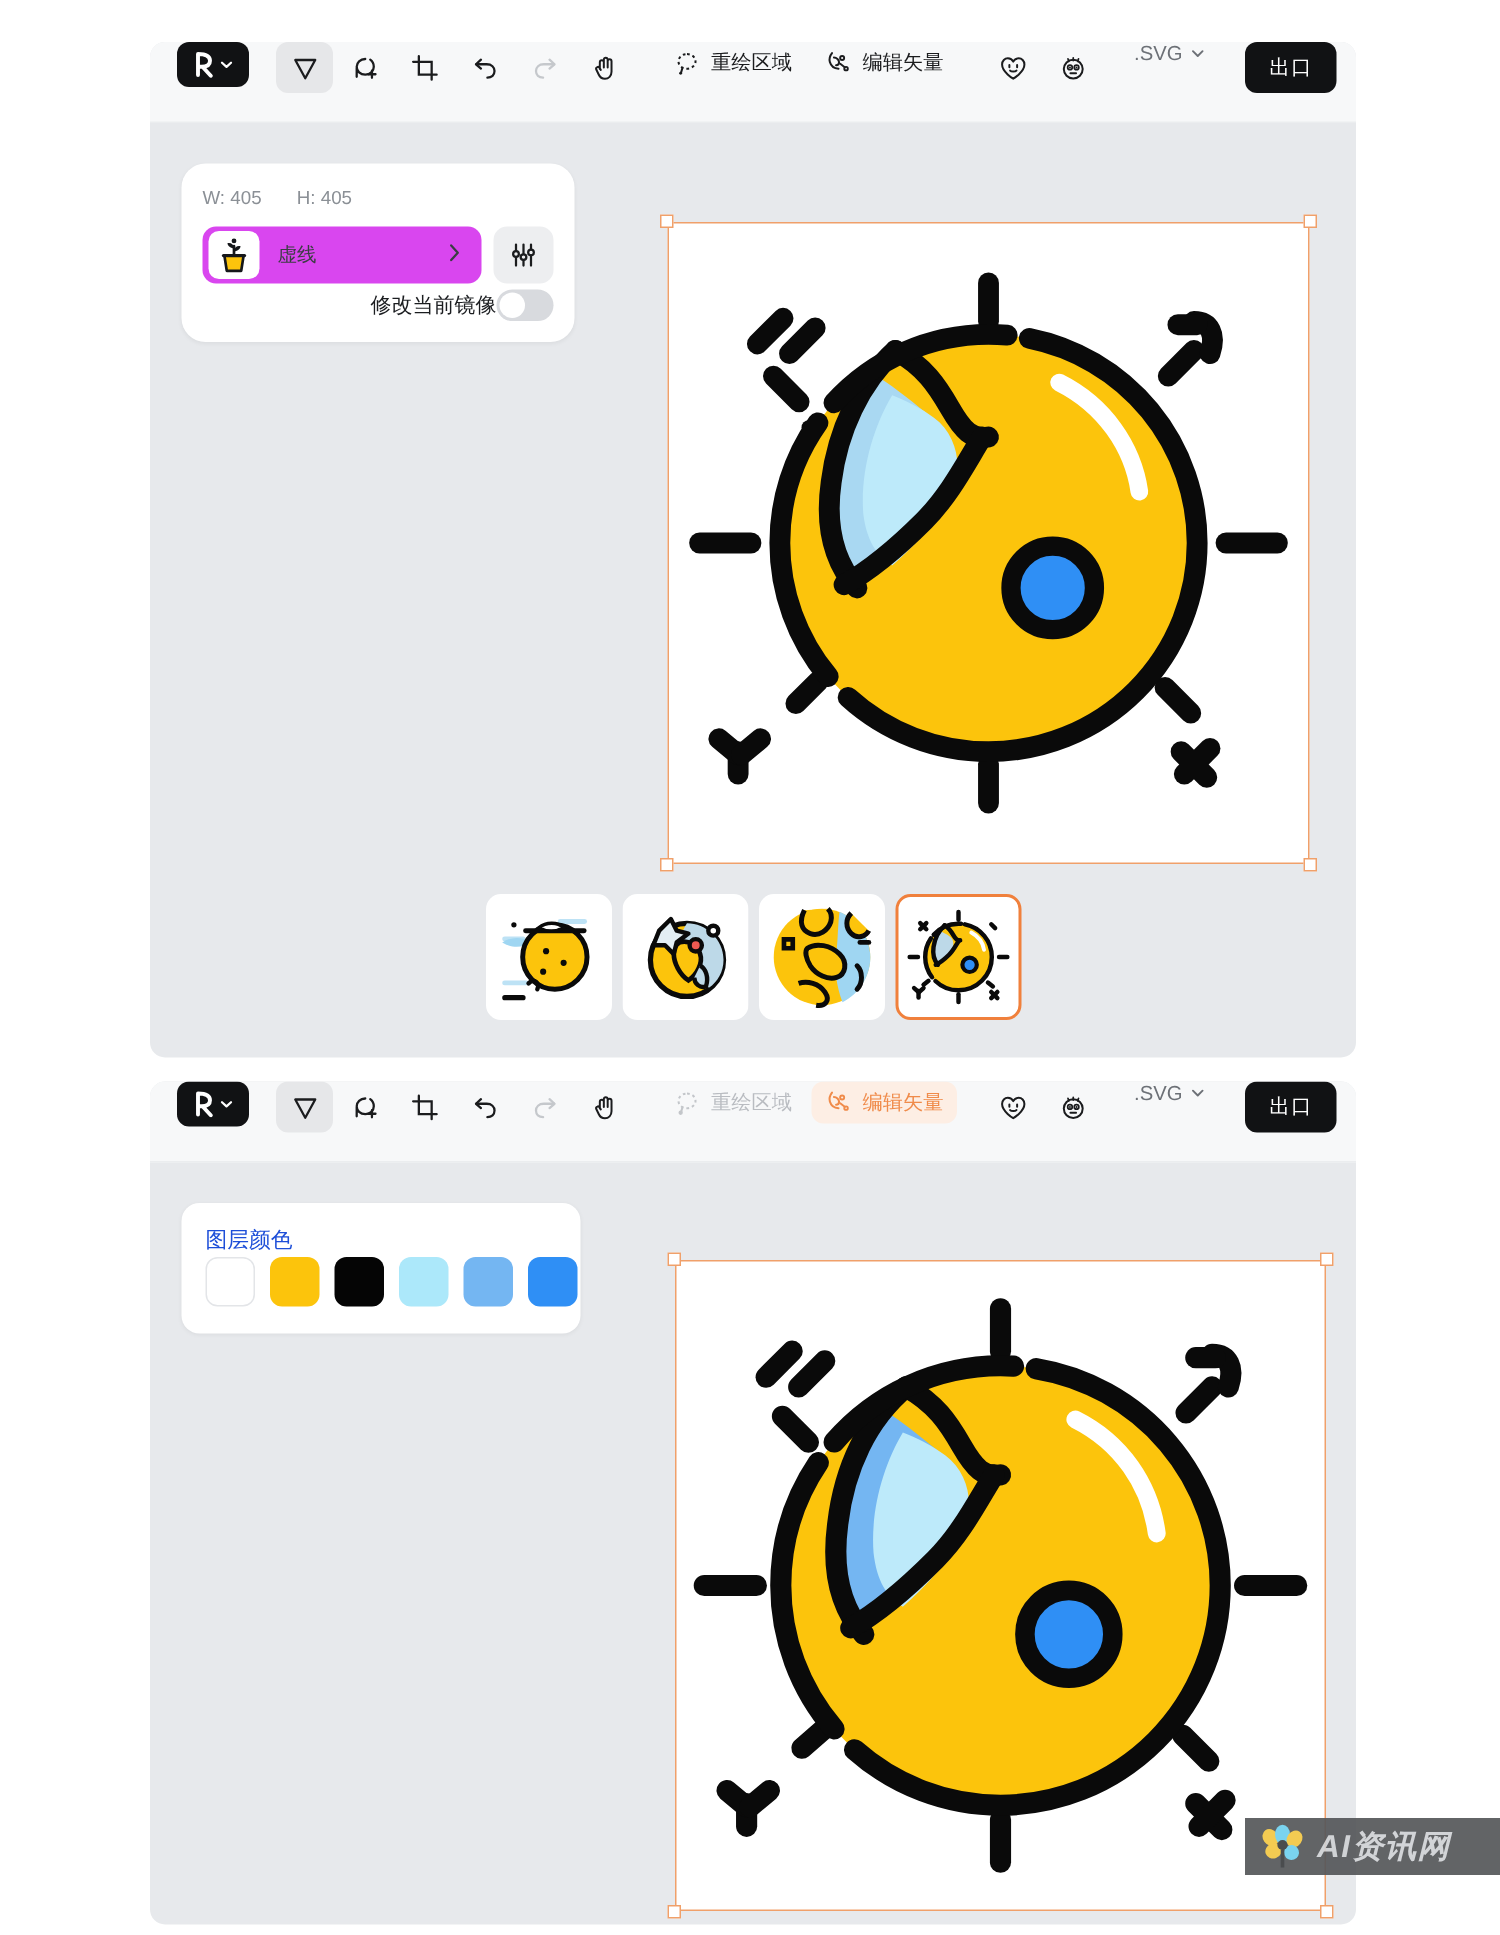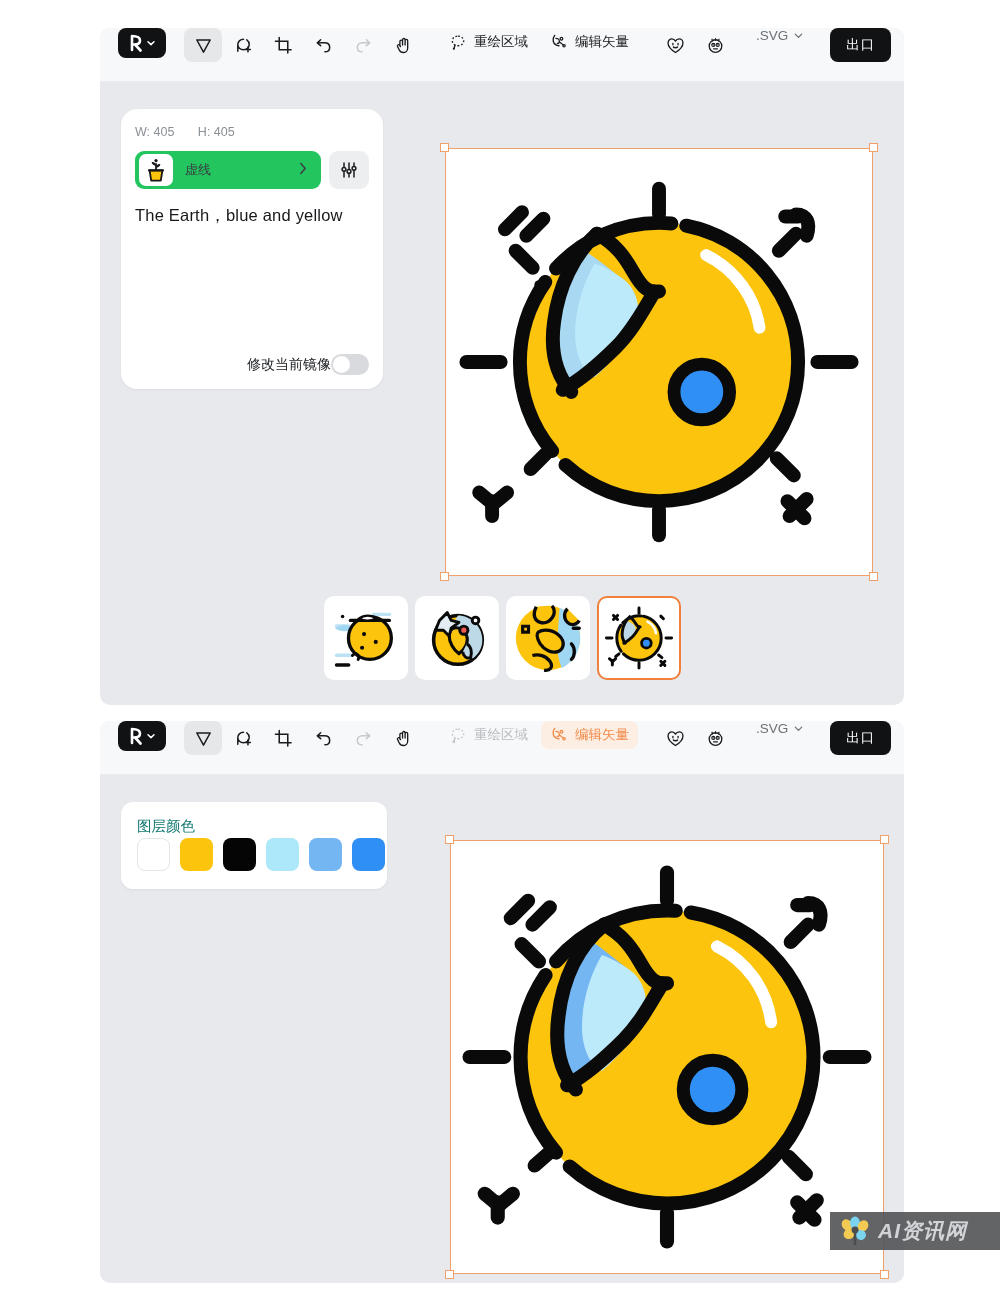--- a/index.html
+++ b/index.html
@@ -69,21 +69,21 @@
   .side-card{
     position:absolute;left:21px;top:27px;width:262px;
     background:#fff;border-radius:16px;
     padding:16px 14px 14px 14px;box-sizing:border-box;
     box-shadow:0 1px 3px rgba(0,0,0,.05);
   }
   .dims{font-size:12.5px;color:#8b9096;margin-bottom:12px;}
   .dims span{margin-right:20px;}
   .style-row{display:flex;align-items:center;gap:8px;}
   .style-sel{
-    flex:1 1 auto;height:38px;background:#22c55e;border-radius:9px;
+    flex:1 1 auto;height:38px;background:#d946ef;border-radius:9px;
     display:flex;align-items:center;padding:0 4px 0 4px;box-sizing:border-box;
     cursor:pointer;
   }
   .style-thumb{
     width:34px;height:32px;background:#fff;border-radius:7px;
     display:flex;align-items:center;justify-content:center;flex:0 0 auto;
   }
   .style-name{flex:1 1 auto;font-size:13px;color:#3a3d42;padding-left:12px;}
   .chev{color:#3a3d42;font-size:14px;padding-right:10px;}
   .adjust-btn{
@@ -109,21 +109,21 @@
     border-radius:8px;display:flex;align-items:center;justify-content:center;
     font-size:14.5px;cursor:pointer;letter-spacing:1px;
   }
 
   
   .color-card{
     position:absolute;left:21px;top:27px;width:266px;
     background:#fff;border-radius:12px;padding:15px 16px 18px 16px;box-sizing:border-box;
     box-shadow:0 1px 3px rgba(0,0,0,.05);
   }
-  .color-title{font-size:14.5px;color:#0f766e;margin-bottom:2px;}
+  .color-title{font-size:14.5px;color:#1d4ed8;margin-bottom:2px;}
   .swatches{display:flex;gap:10px;}
   .sw{width:33px;height:33px;border-radius:8px;cursor:pointer;flex:0 0 auto;}
   .sw.white{background:#fff;border:1px solid #e3e5e8;box-sizing:border-box;}
 
   
   .canvas-wrap{position:absolute;}
   .canvas-wrap.one{left:345px;top:66px;width:428px;height:428px;}
   .canvas-wrap.two{left:350px;top:65px;width:434px;height:434px;}
   .canvas-frame{
     position:absolute;inset:0;border:1.5px solid #f0a06a;box-sizing:border-box;
@@ -303,21 +303,20 @@
           <div class="adjust-btn">
             <svg width="20" height="20" viewBox="0 0 20 20">
               <path d="M5 3 L5 7.2 M5 11.4 L5 17 M10 3 L10 9.2 M10 13.4 L10 17 M15 3 L15 6.2 M15 10.4 L15 17" stroke="#1b1c1e" stroke-width="1.5" stroke-linecap="round"></path>
               <circle cx="5" cy="9.3" r="1.9" stroke="#1b1c1e" stroke-width="1.5" fill="none"></circle>
               <circle cx="10" cy="11.4" r="1.9" stroke="#1b1c1e" stroke-width="1.5" fill="none"></circle>
               <circle cx="15" cy="8.3" r="1.9" stroke="#1b1c1e" stroke-width="1.5" fill="none"></circle>
             </svg>
           </div>
         </div>
 
-        <div class="prompt">The Earth，blue and yellow</div>
 
         <div class="mirror-row">
           <div class="mirror-lbl">修改当前镜像</div>
           <div class="switch">
             <div class="knob"></div>
           </div>
         </div>
 
       </div>
 

